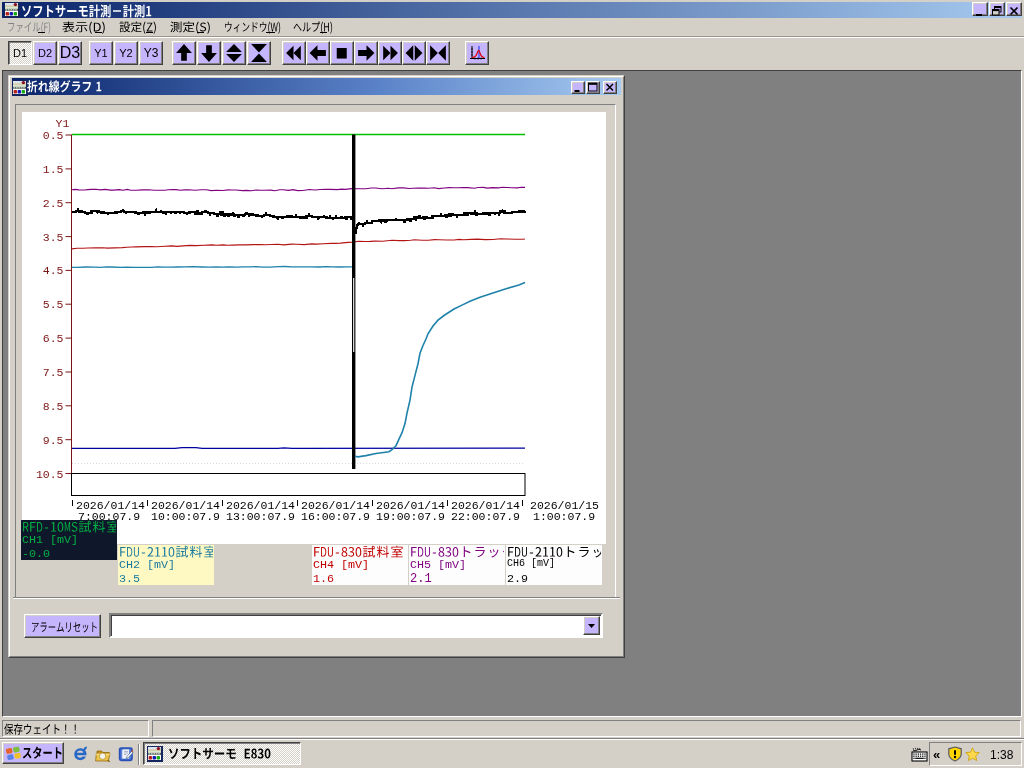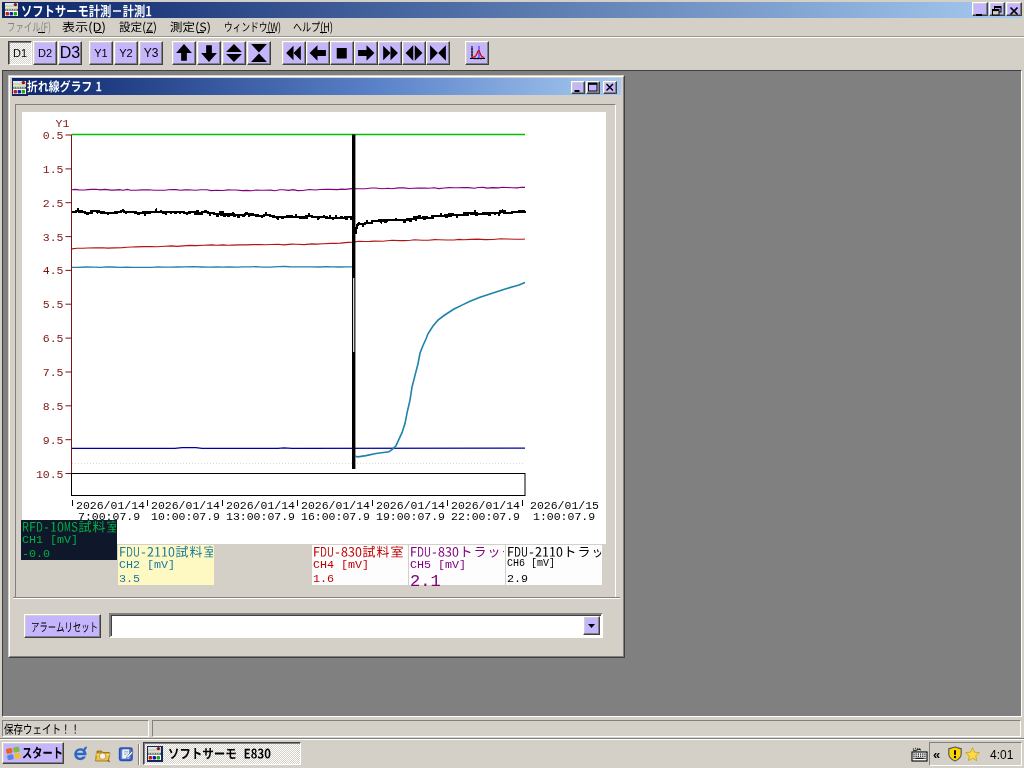--- a/index.html
+++ b/index.html
@@ -370,21 +370,21 @@
       <div style="position:absolute;left:1px;top:13px;font-family:'Liberation Mono',monospace;font-size:11.7px;color:#c00000;white-space:pre">CH4&nbsp;[mV]</div>
       <div style="position:absolute;left:1px;top:27px;font-family:'Liberation Mono',monospace;font-size:11.7px;color:#c00000">1.6</div>
     </div>
     <div style="position:absolute;left:400px;top:469px;width:96px;height:40px;background:#fdfdfd">
       <div style="position:absolute;left:1px;top:0px;width:94px;height:14px;overflow:hidden">
         <svg width="95" height="14" viewBox="0 -11.6 95 14" style="overflow:hidden;display:block">
           <path d="M1.2 0.0H2.4V-4.2H5.9V-5.2H2.4V-8.5H6.6V-9.5H1.2Z M8.0 0.0H9.9C12.1 0.0 13.3 -1.7 13.3 -4.7C13.3 -7.8 12.1 -9.5 9.8 -9.5H8.0ZM8.9 -0.9V-8.5H9.8C11.5 -8.5 12.4 -7.2 12.4 -4.7C12.4 -2.3 11.5 -0.9 9.8 -0.9Z M17.5 0.1C18.9 0.1 20.0 -0.8 20.0 -3.9V-9.5H19.1V-3.9C19.1 -1.6 18.4 -0.8 17.5 -0.8C16.5 -0.8 15.8 -1.6 15.8 -3.9V-9.5H14.9V-3.9C14.9 -0.8 16.0 0.1 17.5 0.1Z M22.8 -3.1H26.1V-4.0H22.8Z M31.5 0.1C33.2 0.1 34.4 -0.9 34.4 -2.2C34.4 -3.6 33.6 -4.3 32.8 -4.7V-4.8C33.4 -5.3 34.0 -6.1 34.0 -7.1C34.0 -8.6 33.1 -9.6 31.5 -9.6C30.1 -9.6 29.0 -8.6 29.0 -7.2C29.0 -6.2 29.6 -5.5 30.2 -5.0V-5.0C29.4 -4.5 28.5 -3.6 28.5 -2.3C28.5 -0.8 29.8 0.1 31.5 0.1ZM32.1 -5.1C31.0 -5.6 30.0 -6.1 30.0 -7.2C30.0 -8.1 30.6 -8.7 31.5 -8.7C32.5 -8.7 33.1 -8.0 33.1 -7.0C33.1 -6.3 32.7 -5.7 32.1 -5.1ZM31.5 -0.7C30.4 -0.7 29.6 -1.4 29.6 -2.4C29.6 -3.3 30.1 -4.1 30.8 -4.6C32.1 -4.0 33.3 -3.6 33.3 -2.3C33.3 -1.3 32.6 -0.7 31.5 -0.7Z M38.3 0.1C39.9 0.1 41.2 -0.8 41.2 -2.5C41.2 -3.8 40.4 -4.6 39.3 -4.9V-5.0C40.3 -5.3 40.9 -6.1 40.9 -7.3C40.9 -8.8 39.8 -9.6 38.2 -9.6C37.2 -9.6 36.4 -9.2 35.7 -8.5L36.3 -7.8C36.8 -8.3 37.4 -8.7 38.2 -8.7C39.2 -8.7 39.8 -8.1 39.8 -7.2C39.8 -6.2 39.1 -5.4 37.2 -5.4V-4.4C39.3 -4.4 40.1 -3.7 40.1 -2.5C40.1 -1.4 39.3 -0.8 38.2 -0.8C37.1 -0.8 36.5 -1.3 35.9 -1.9L35.3 -1.1C35.9 -0.4 36.8 0.1 38.3 0.1Z M45.5 0.1C47.2 0.1 48.3 -1.4 48.3 -4.7C48.3 -8.0 47.2 -9.6 45.5 -9.6C43.7 -9.6 42.6 -8.0 42.6 -4.7C42.6 -1.4 43.7 0.1 45.5 0.1ZM45.5 -0.7C44.4 -0.7 43.7 -2.0 43.7 -4.7C43.7 -7.5 44.4 -8.7 45.5 -8.7C46.5 -8.7 47.2 -7.5 47.2 -4.7C47.2 -2.0 46.5 -0.7 45.5 -0.7Z M53.8 -1.1C53.8 -0.6 53.8 -0.0 53.7 0.3H55.0C54.9 -0.0 54.9 -0.7 54.9 -1.1L54.9 -5.4C56.4 -4.9 58.6 -4.1 60.0 -3.3L60.5 -4.4C59.1 -5.1 56.6 -6.0 54.9 -6.5V-8.7C54.9 -9.1 55.0 -9.6 55.0 -10.0H53.7C53.8 -9.6 53.8 -9.0 53.8 -8.7C53.8 -7.6 53.8 -1.8 53.8 -1.1Z M66.5 -9.6V-8.6C66.8 -8.6 67.2 -8.6 67.6 -8.6C68.3 -8.6 72.0 -8.6 72.7 -8.6C73.2 -8.6 73.6 -8.6 73.9 -8.6V-9.6C73.6 -9.6 73.1 -9.6 72.7 -9.6C72.0 -9.6 68.3 -9.6 67.6 -9.6C67.2 -9.6 66.8 -9.6 66.5 -9.6ZM74.9 -6.2 74.1 -6.7C74.0 -6.6 73.7 -6.6 73.4 -6.6C72.7 -6.6 67.2 -6.6 66.6 -6.6C66.2 -6.6 65.8 -6.6 65.3 -6.6V-5.6C65.8 -5.6 66.2 -5.6 66.6 -5.6C67.3 -5.6 72.8 -5.6 73.5 -5.6C73.2 -4.7 72.7 -3.6 71.9 -2.7C70.8 -1.5 69.2 -0.7 67.3 -0.3L68.1 0.5C69.8 0.0 71.4 -0.6 72.8 -2.1C73.8 -3.2 74.3 -4.5 74.7 -5.8C74.7 -5.9 74.8 -6.1 74.9 -6.2Z M83.7 -7.4 82.8 -7.1C83.0 -6.5 83.7 -4.9 83.8 -4.3L84.8 -4.6C84.6 -5.2 84.0 -6.9 83.7 -7.4ZM88.4 -6.7 87.3 -7.1C87.1 -5.4 86.4 -3.7 85.5 -2.6C84.5 -1.3 82.8 -0.3 81.3 0.1L82.2 0.9C83.6 0.4 85.2 -0.5 86.4 -2.1C87.3 -3.2 87.9 -4.6 88.2 -6.1C88.3 -6.2 88.3 -6.4 88.4 -6.7ZM80.7 -6.8 79.8 -6.4C80.0 -6.0 80.7 -4.2 80.9 -3.5L81.9 -3.9C81.6 -4.5 81.0 -6.2 80.7 -6.8Z M98.4 -10.1 97.2 -10.4C97.1 -10.1 96.9 -9.6 96.8 -9.4C96.3 -8.2 95.0 -6.4 92.7 -5.0L93.6 -4.3C95.1 -5.3 96.1 -6.5 96.9 -7.5H101.3C101.1 -6.4 100.3 -4.7 99.3 -3.5C98.1 -2.1 96.4 -0.9 94.1 -0.2L95.0 0.5C97.4 -0.3 99.0 -1.5 100.2 -2.9C101.3 -4.3 102.1 -6.1 102.5 -7.4C102.6 -7.6 102.7 -7.9 102.8 -8.1L101.9 -8.6C101.7 -8.5 101.4 -8.5 101.1 -8.5H97.5L97.8 -9.0C98.0 -9.3 98.2 -9.7 98.4 -10.1Z" fill="#800080"></path>
         </svg>
       </div>
       <div style="position:absolute;left:1px;top:13px;font-family:'Liberation Mono',monospace;font-size:11.7px;color:#800080;white-space:pre">CH5&nbsp;[mV]</div>
-      <div style="position:absolute;left:1px;top:27px;font-family:'Liberation Mono',monospace;font-size:17px;color:#800080">2.1</div>
+      <div style="position:absolute;left:1px;top:27px;font-family:'Liberation Mono',monospace;font-size:12px;color:#800080">2.1</div>
     </div>
     <div style="position:absolute;left:497px;top:469px;width:96px;height:40px;background:#fdfdfd">
       <div style="position:absolute;left:1px;top:0px;width:94px;height:14px;overflow:hidden">
         <svg width="95" height="14" viewBox="0 -11.6 95 14" style="overflow:hidden;display:block">
           <path d="M1.2 0.0H2.4V-4.2H5.9V-5.2H2.4V-8.5H6.6V-9.5H1.2Z M8.0 0.0H9.9C12.1 0.0 13.3 -1.7 13.3 -4.7C13.3 -7.8 12.1 -9.5 9.8 -9.5H8.0ZM8.9 -0.9V-8.5H9.8C11.5 -8.5 12.4 -7.2 12.4 -4.7C12.4 -2.3 11.5 -0.9 9.8 -0.9Z M17.5 0.1C18.9 0.1 20.0 -0.8 20.0 -3.9V-9.5H19.1V-3.9C19.1 -1.6 18.4 -0.8 17.5 -0.8C16.5 -0.8 15.8 -1.6 15.8 -3.9V-9.5H14.9V-3.9C14.9 -0.8 16.0 0.1 17.5 0.1Z M22.8 -3.1H26.1V-4.0H22.8Z M28.5 0.0H34.3V-1.0H31.8C31.3 -1.0 30.7 -0.9 30.2 -0.9C32.4 -3.0 33.9 -4.9 33.9 -6.9C33.9 -8.5 32.8 -9.6 31.2 -9.6C30.0 -9.6 29.2 -9.1 28.5 -8.3L29.1 -7.6C29.6 -8.2 30.3 -8.7 31.0 -8.7C32.2 -8.7 32.7 -7.9 32.7 -6.8C32.7 -5.2 31.4 -3.3 28.5 -0.7Z M36.1 0.0H41.1V-0.9H39.3V-9.5H38.4C37.9 -9.2 37.3 -9.0 36.5 -8.8V-8.0H38.1V-0.9H36.1Z M43.1 0.0H48.1V-0.9H46.3V-9.5H45.4C44.9 -9.2 44.3 -9.0 43.5 -8.8V-8.0H45.1V-0.9H43.1Z M52.5 0.1C54.2 0.1 55.3 -1.4 55.3 -4.7C55.3 -8.0 54.2 -9.6 52.5 -9.6C50.7 -9.6 49.6 -8.0 49.6 -4.7C49.6 -1.4 50.7 0.1 52.5 0.1ZM52.5 -0.7C51.4 -0.7 50.7 -2.0 50.7 -4.7C50.7 -7.5 51.4 -8.7 52.5 -8.7C53.5 -8.7 54.2 -7.5 54.2 -4.7C54.2 -2.0 53.5 -0.7 52.5 -0.7Z M60.8 -1.1C60.8 -0.6 60.8 -0.0 60.7 0.3H62.0C61.9 -0.0 61.9 -0.7 61.9 -1.1L61.9 -5.4C63.4 -4.9 65.6 -4.1 67.0 -3.3L67.5 -4.4C66.1 -5.1 63.6 -6.0 61.9 -6.5V-8.7C61.9 -9.1 62.0 -9.6 62.0 -10.0H60.7C60.8 -9.6 60.8 -9.0 60.8 -8.7C60.8 -7.6 60.8 -1.8 60.8 -1.1Z M73.5 -9.6V-8.6C73.8 -8.6 74.2 -8.6 74.6 -8.6C75.3 -8.6 79.0 -8.6 79.7 -8.6C80.2 -8.6 80.6 -8.6 80.9 -8.6V-9.6C80.6 -9.6 80.1 -9.6 79.7 -9.6C79.0 -9.6 75.3 -9.6 74.6 -9.6C74.2 -9.6 73.8 -9.6 73.5 -9.6ZM81.9 -6.2 81.1 -6.7C81.0 -6.6 80.7 -6.6 80.4 -6.6C79.7 -6.6 74.2 -6.6 73.6 -6.6C73.2 -6.6 72.8 -6.6 72.3 -6.6V-5.6C72.8 -5.6 73.2 -5.6 73.6 -5.6C74.3 -5.6 79.8 -5.6 80.5 -5.6C80.2 -4.7 79.7 -3.6 78.9 -2.7C77.8 -1.5 76.2 -0.7 74.3 -0.3L75.1 0.5C76.8 0.0 78.4 -0.6 79.8 -2.1C80.8 -3.2 81.3 -4.5 81.7 -5.8C81.7 -5.9 81.8 -6.1 81.9 -6.2Z M90.7 -7.4 89.8 -7.1C90.0 -6.5 90.7 -4.9 90.8 -4.3L91.8 -4.6C91.6 -5.2 91.0 -6.9 90.7 -7.4ZM95.4 -6.7 94.3 -7.1C94.1 -5.4 93.4 -3.7 92.5 -2.6C91.5 -1.3 89.8 -0.3 88.3 0.1L89.2 0.9C90.6 0.4 92.2 -0.5 93.4 -2.1C94.3 -3.2 94.9 -4.6 95.2 -6.1C95.3 -6.2 95.3 -6.4 95.4 -6.7ZM87.7 -6.8 86.8 -6.4C87.0 -6.0 87.7 -4.2 87.9 -3.5L88.9 -3.9C88.6 -4.5 88.0 -6.2 87.7 -6.8Z M105.4 -10.1 104.2 -10.4C104.1 -10.1 103.9 -9.6 103.8 -9.4C103.3 -8.2 102.0 -6.4 99.7 -5.0L100.6 -4.3C102.1 -5.3 103.1 -6.5 103.9 -7.5H108.3C108.1 -6.4 107.3 -4.7 106.3 -3.5C105.1 -2.1 103.4 -0.9 101.1 -0.2L102.0 0.5C104.4 -0.3 106.0 -1.5 107.2 -2.9C108.3 -4.3 109.1 -6.1 109.5 -7.4C109.6 -7.6 109.7 -7.9 109.8 -8.1L108.9 -8.6C108.7 -8.5 108.4 -8.5 108.1 -8.5H104.5L104.8 -9.0C105.0 -9.3 105.2 -9.7 105.4 -10.1Z" fill="#000000"></path>
         </svg>
       </div>
       <div style="position:absolute;left:1px;top:13px;font-family:Liberation Mono, monospace;font-size:10px;color:#000000;white-space:pre">CH6&nbsp;[mV]</div>
       <div style="position:absolute;left:1px;top:27px;font-family:Liberation Mono, monospace;font-size:11.7px;color:#000000">2.9</div>
     </div>
@@ -506,12 +506,12 @@
 <div style="position:absolute;left:929px;top:742px;width:93px;height:24px;border:1px solid;border-color:#808080 #fff #fff #808080"></div>
 <div style="position:absolute;left:933px;top:747px;font-size:13px;font-weight:bold;color:#000">«</div>
 <div style="position:absolute;left:947px;top:746px"><svg width="16" height="16" viewBox="0 0 16 16">
 <path d="M8 1 l6.2 1.8 0 5.2 q0 4.4 -6.2 7 q-6.2 -2.6 -6.2 -7 l0 -5.2 Z" fill="#ffd500" stroke="#555a66" stroke-width="1.2"></path>
 <rect x="7" y="4" width="2" height="5" rx="1" fill="#000"></rect>
 <circle cx="8" cy="11" r="1.2" fill="#000"></circle>
 </svg></div>
 <div style="position:absolute;left:965px;top:747px"><svg width="15" height="15" viewBox="0 0 15 15">
 <path d="M7.5 0.8 l2 4.4 4.8 0.5 -3.6 3.2 1 4.7 -4.2 -2.4 -4.2 2.4 1 -4.7 -3.6 -3.2 4.8 -0.5 Z" fill="#ffd94d" stroke="#c8a000" stroke-width="0.8"></path>
 </svg></div>
-<div style="position:absolute;left:990px;top:748px;font-size:12px;color:#000">4:01</div>
+<div style="position:absolute;left:990px;top:748px;font-size:12px;color:#000">1:38</div>
 </body></html>

